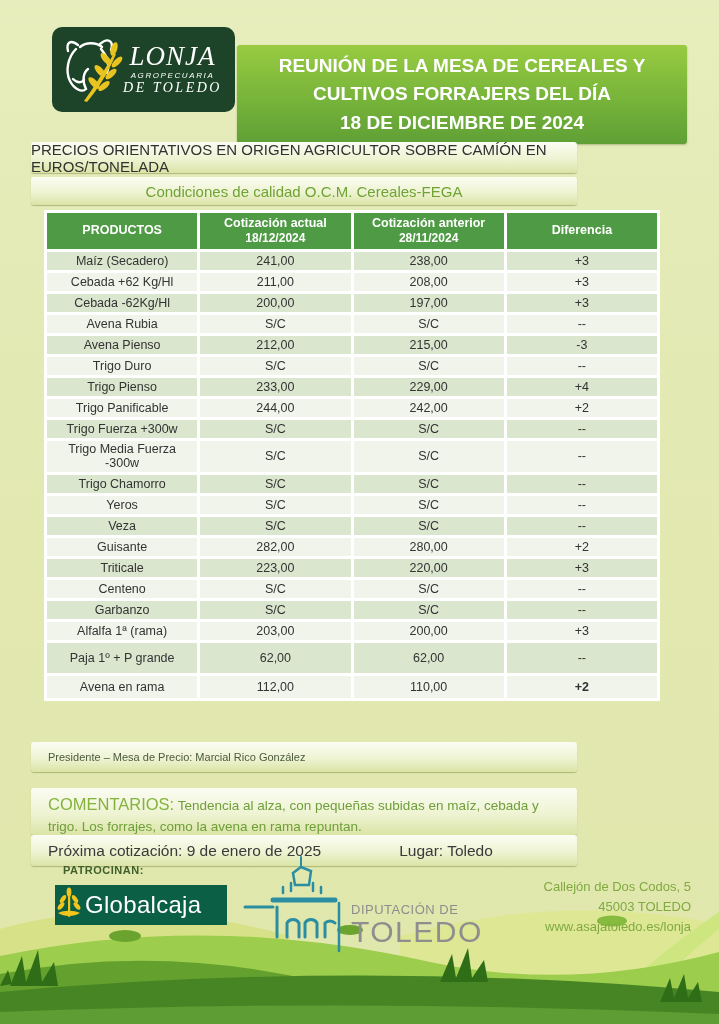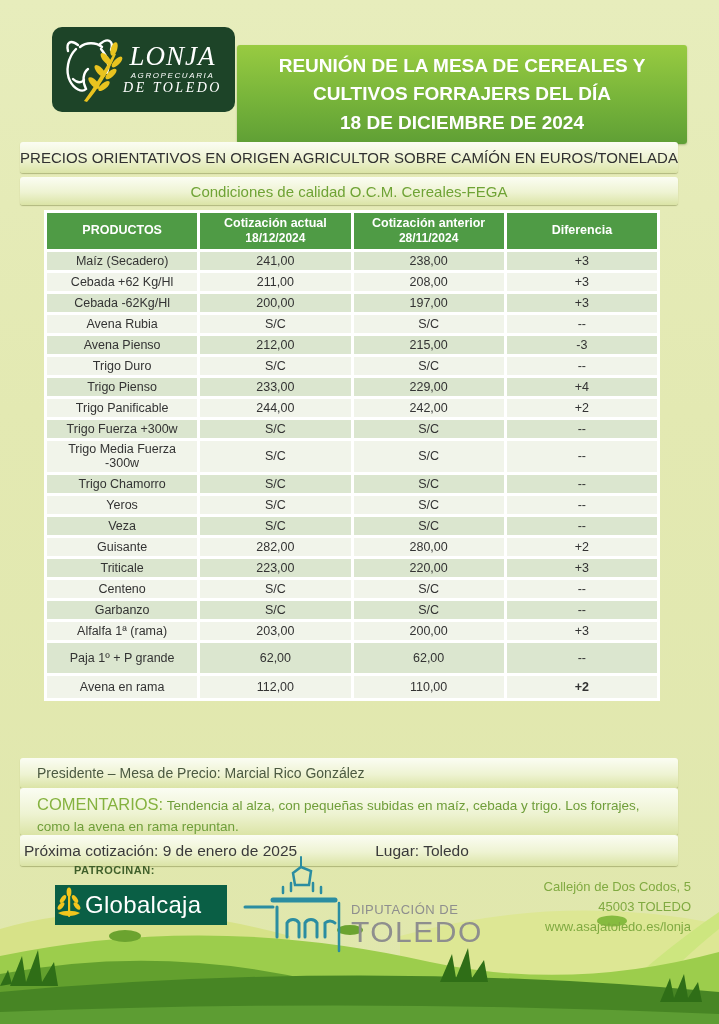--- a/index.html
+++ b/index.html
@@ -24,53 +24,53 @@
   .title-box {
     position:absolute; left:237px; top:45px; width:450px; height:99px;
     background:linear-gradient(#98cb41 0%, #77b43a 55%, #5f9f35 100%);
     border-radius:3px; color:#fff; font-weight:bold; font-size:19px;
     text-align:center; display:flex; flex-direction:column; justify-content:center;
     line-height:1.5; box-shadow:0 1px 2px rgba(70,90,30,.35);
   }
 
   
   .band {
-    position:absolute; left:20px; width:658px;
+    position:absolute; left:31px; width:546px;
     background:linear-gradient(#fbfdf3 0%, #eef3d2 55%, #dbe4a6 100%);
     border-radius:3px; display:flex; align-items:center; justify-content:center;
     box-shadow:0 1px 1px rgba(110,120,55,.45);
   }
   #band-precios   { top:142px; height:31px; font-size:15px; color:#313131; }
   #band-cond      { top:177px; height:28px; font-size:15px; color:#6fa335; }
   #band-presidente{ top:742px; height:30px; justify-content:flex-start; padding-left:17px;
-                    font-size:14px; color:#4c5a41;margin-top:16px; }
+                    font-size:11px; color:#4c5a41; }
   #band-comentarios{ top:776px; height:47px; display:block; padding:5px 17px;
                     font-size:13.5px; color:#6f9e3a; line-height:1.45;margin-top:12px; }
   #band-comentarios .com-label { font-size:16.5px; color:#85b23f; }
-  #band-proxima   { top:835px; height:31px; justify-content:flex-start; padding-left:4px;
+  #band-proxima   { top:835px; height:31px; justify-content:flex-start; padding-left:17px;
                     font-size:15.5px; color:#3a3a3a; }
   #band-proxima .lugar { margin-left:78px; }
 
   
   .table-wrap { position:absolute; left:44px; top:210px; width:616px; background:#fff; z-index:2; }
   table { border-collapse:separate; border-spacing:3px; width:100%; }
   col { width:25%; }
   th { background:#4f9b45; color:#fff; font-size:12.5px; font-weight:bold;
        height:36px; text-align:center; vertical-align:middle; line-height:1.25; }
   th .sub { display:block; font-size:12px; }
   td { font-size:12.5px; color:#333; text-align:center; vertical-align:middle;
        height:18px; padding:1px 4px; line-height:1.15; }
   tbody tr:nth-child(odd) td  { background:#dbe6cf; }
   tbody tr:nth-child(even) td { background:#f1f4ea; }
   tbody tr:nth-last-child(2) td { height:30px; }
   tbody tr:last-child td        { height:22px; }
   tbody tr:last-child td:nth-child(4) { font-weight:bold; }
 
   
-  .patrocinan { position:absolute; left:74px; top:864px; font-size:11px; font-weight:bold;
+  .patrocinan { position:absolute; left:63px; top:864px; font-size:11px; font-weight:bold;
                 color:#3f5f2a; letter-spacing:.5px; z-index:3; }
   .globalcaja { position:absolute; left:55px; top:885px; width:172px; height:40px;
                 background:#0a5f45; display:flex; align-items:center; justify-content:flex-start;
                 gap:2px; z-index:3; }
   .globalcaja .gc-text { color:#fff; font-size:24px; letter-spacing:.3px; }
   .diputacion { position:absolute; left:243px; top:855px; z-index:3; display:flex; align-items:flex-end; }
   .dip-text { margin:0 0 12px -4px; color:#8e8e8e; }
   .dip-text .d1 { font-size:13px; letter-spacing:.5px; line-height:1.1; }
   .dip-text .d2 { font-size:30px; letter-spacing:1.5px; line-height:1.0; }
   .address { position:absolute; right:28px; top:877px; text-align:right; font-size:13px;

